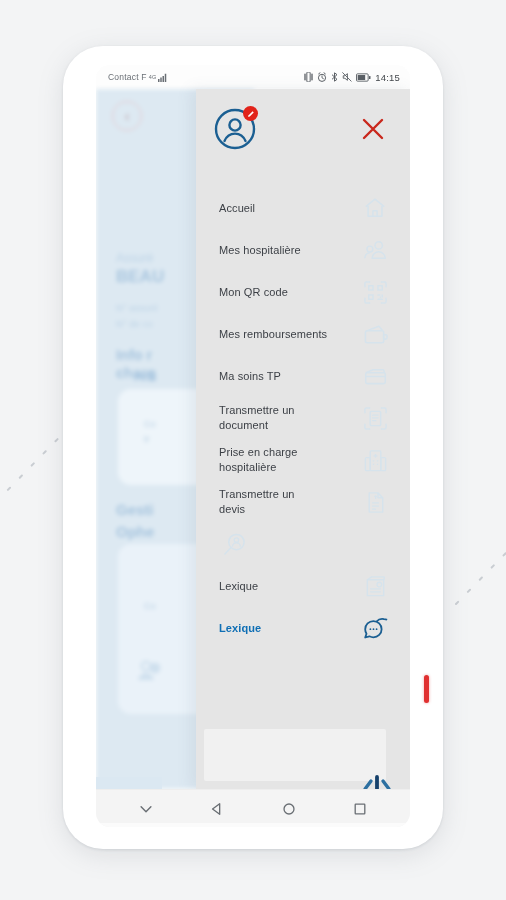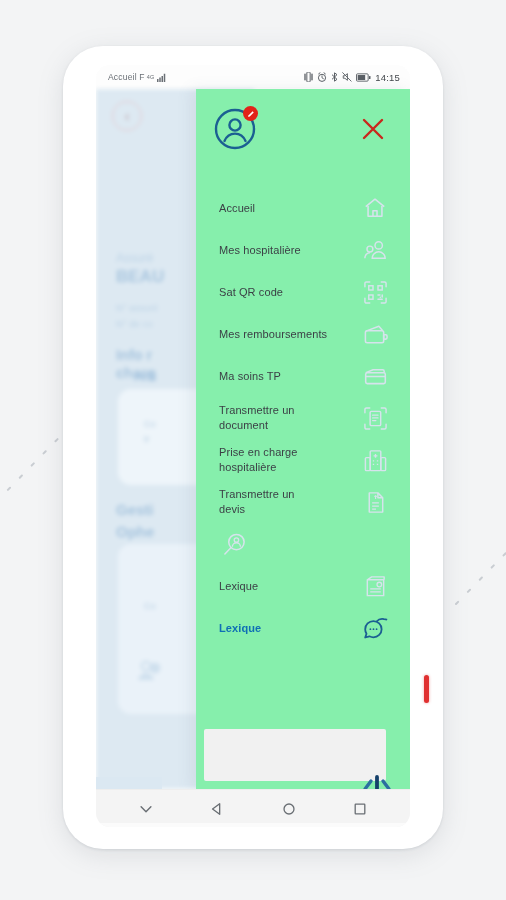--- a/index.html
+++ b/index.html
@@ -102,21 +102,21 @@
   .bg-c2a { left: 48px; top: 512px; font-size: 9px; color: #b7cfe2; }
   .bg-people {
     position: absolute; left: 40px; top: 570px;
     color: #cadcec;
   }
 
   
   .drawer {
     position: absolute; left: 100px; top: 24px;
     width: 214px; height: 700px;
-    background: #86efac;
+    background: #e5e5e5;
     box-shadow: -5px 0 14px rgba(90,110,130,.10);
   }
   .drawer-head {
     position: relative; height: 80px;
     display: flex; align-items: center; justify-content: space-between;
     padding: 0 22px 0 18px;
   }
   .avatar { position: relative; width: 42px; height: 42px; }
   .avatar-badge {
     position: absolute; right: -2px; top: -2px;
@@ -199,21 +199,21 @@
   </svg>
 
   <div class="phone">
 
     <div class="side-button"></div>
 
     <div class="phone-screen">
 
       <div class="statusbar">
         <div class="sb-carrier">
-          <span>Accueil F</span>
+          <span>Contact F</span>
           <span class="sb-4g">4G</span>
           <svg width="9" height="9" viewBox="0 0 12 12">
             <rect x="0" y="8" width="2" height="4" fill="#6a6f75"></rect>
             <rect x="3" y="6" width="2" height="6" fill="#6a6f75"></rect>
             <rect x="6" y="4" width="2" height="8" fill="#6a6f75"></rect>
             <rect x="9" y="1" width="2" height="11" fill="#6a6f75"></rect>
           </svg>
         </div>
         <div class="sb-spacer"></div>
         <div class="sb-right">
@@ -308,21 +308,21 @@
               <svg width="24" height="24" viewBox="0 0 26 26" fill="none" stroke="currentColor" stroke-width="1.6">
                 <circle cx="17" cy="8" r="4"></circle>
                 <path d="M10 22c0-4 3.2-7 7-7s7 3 7 7z"></path>
                 <circle cx="7.5" cy="12" r="3.2"></circle>
                 <path d="M2 22c0-3.4 2.5-6 5.5-6"></path>
               </svg>
             </span>
           </div>
 
           <div class="menu-item">
-            <span class="menu-label two-line">Sat QR code</span>
+            <span class="menu-label two-line">Mon QR code</span>
             <span class="menu-icon">
               <svg width="25" height="25" viewBox="0 0 26 26" fill="none" stroke="currentColor" stroke-width="1.5" stroke-linecap="round">
                 <path d="M2 7V3.5C2 2.7 2.7 2 3.5 2H7M19 2h3.5c.8 0 1.5.7 1.5 1.5V7M24 19v3.5c0 .8-.7 1.5-1.5 1.5H19M7 24H3.5C2.7 24 2 23.3 2 22.5V19"></path>
                 <rect x="6" y="6" width="4.4" height="4.4" stroke-width="1.5"></rect>
                 <rect x="15.6" y="6" width="4.4" height="4.4" stroke-width="1.5"></rect>
                 <rect x="6" y="15.6" width="4.4" height="4.4" stroke-width="1.5"></rect>
                 <path d="M15.6 15.6h2M20 15.6v2M15.6 20h4.4M18 18h0.1" stroke-width="1.6"></path>
               </svg>
             </span>
           </div>

